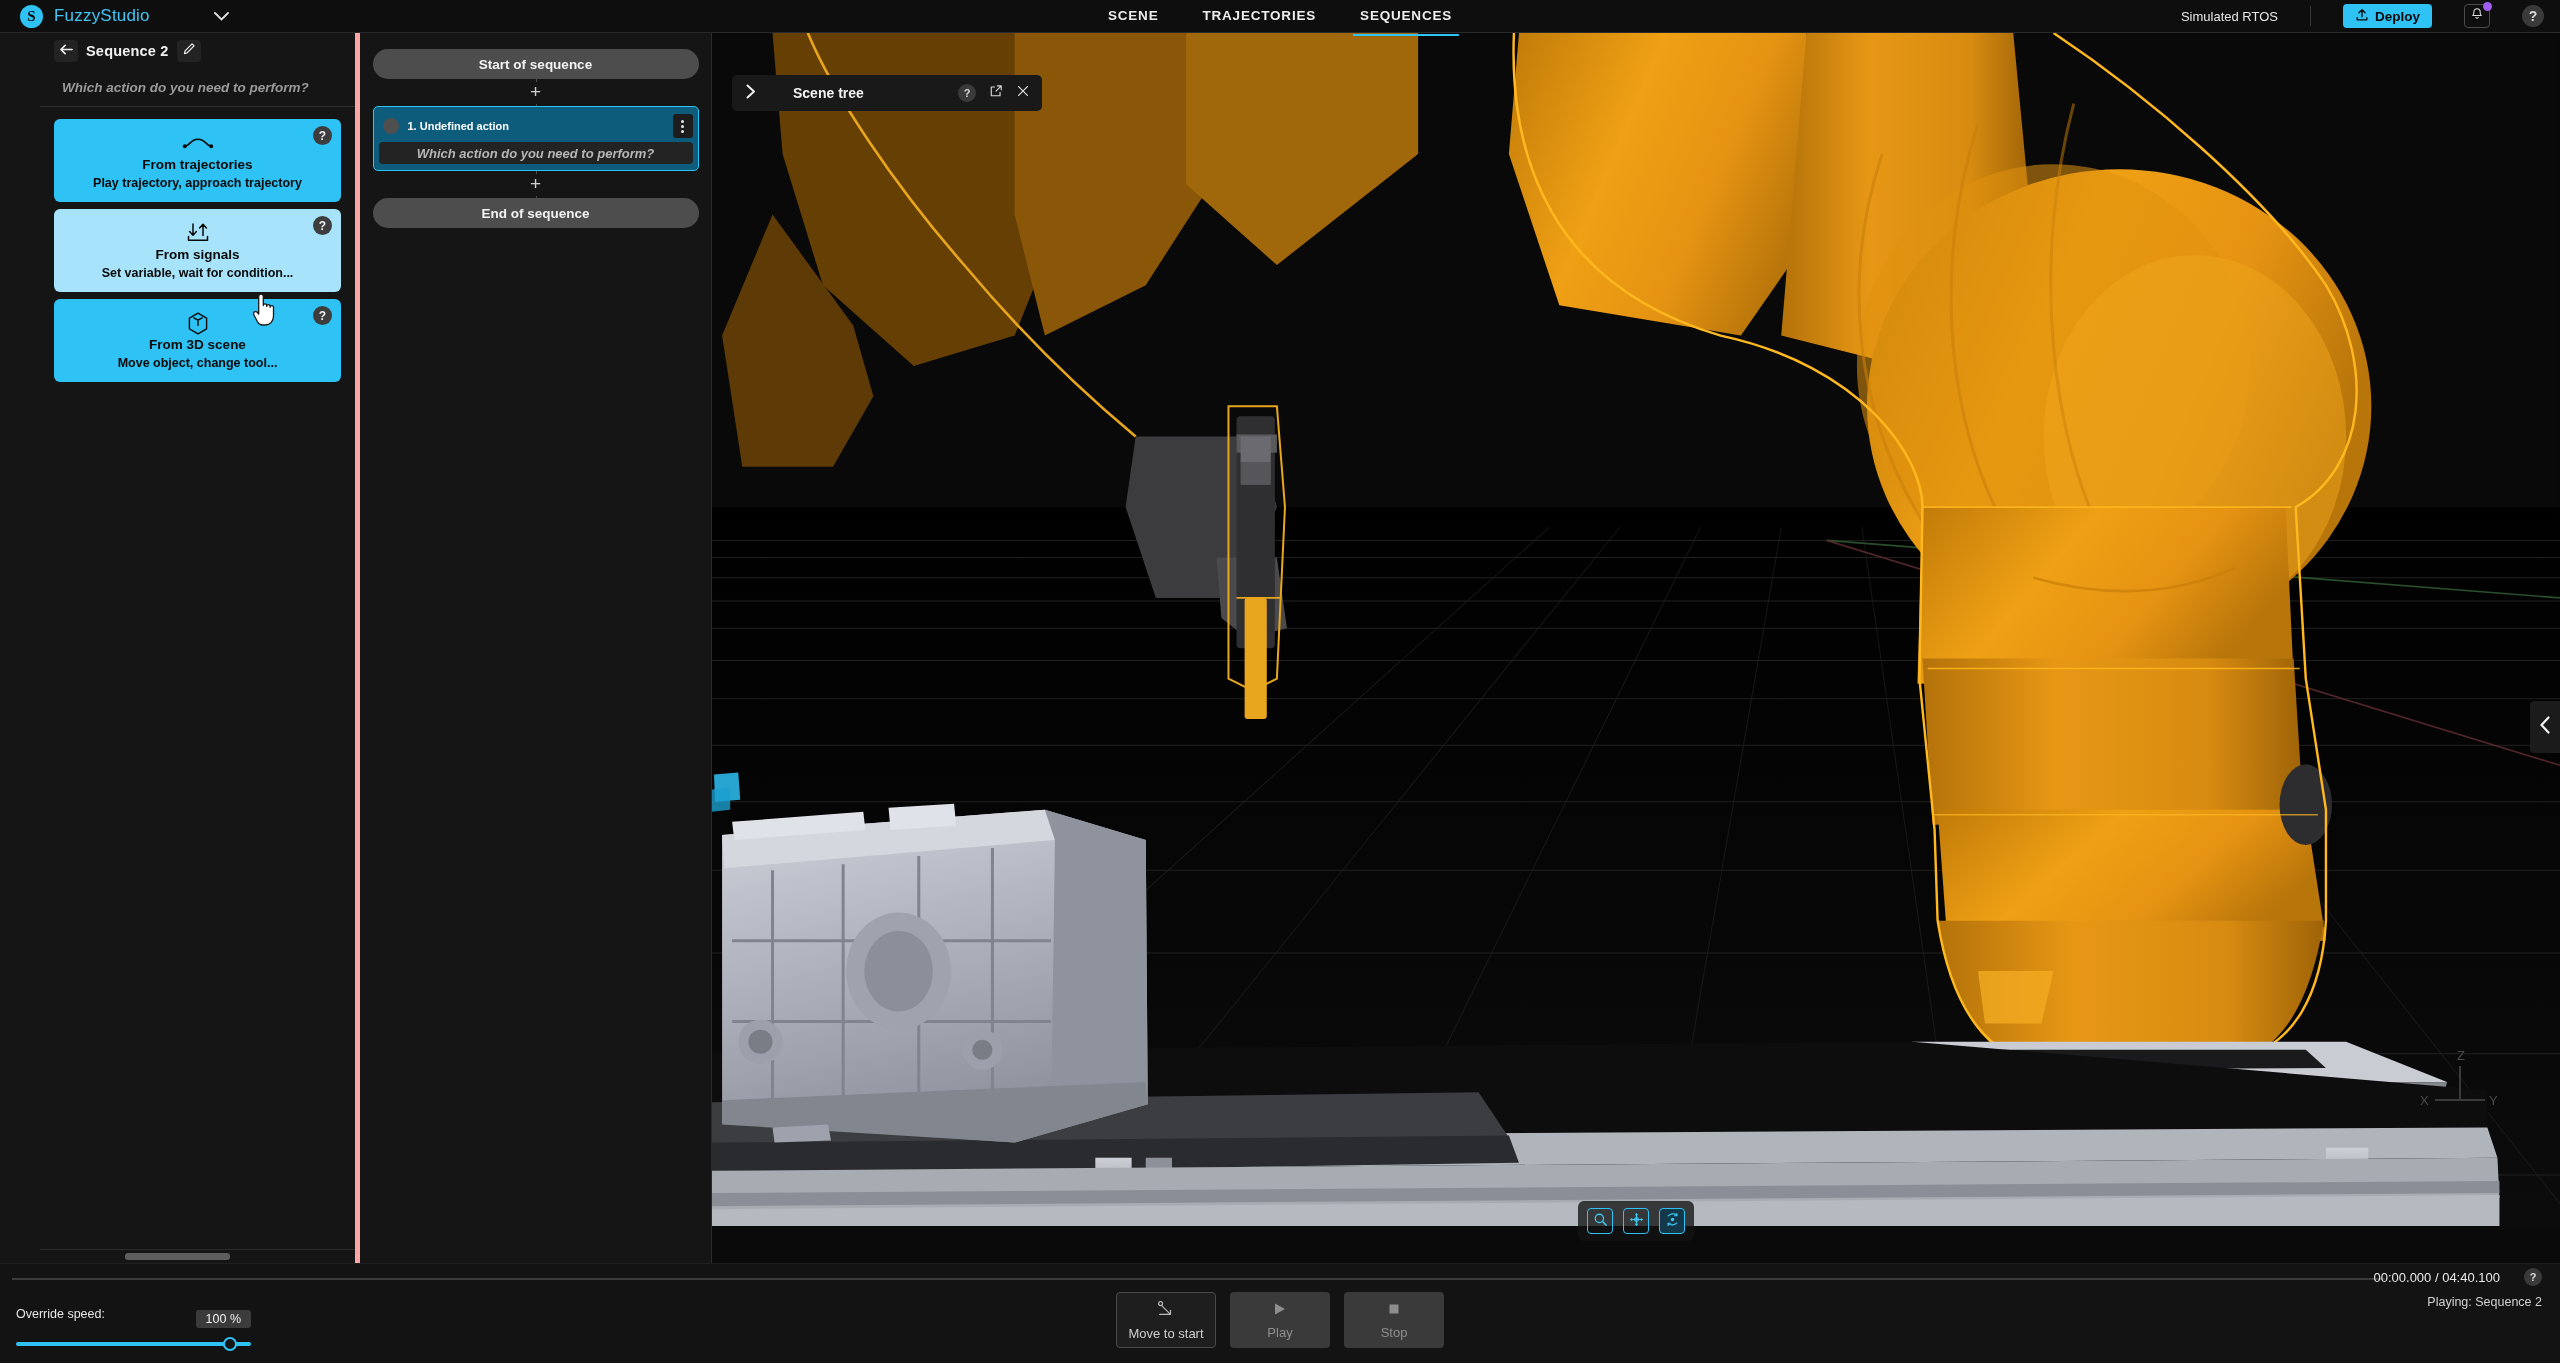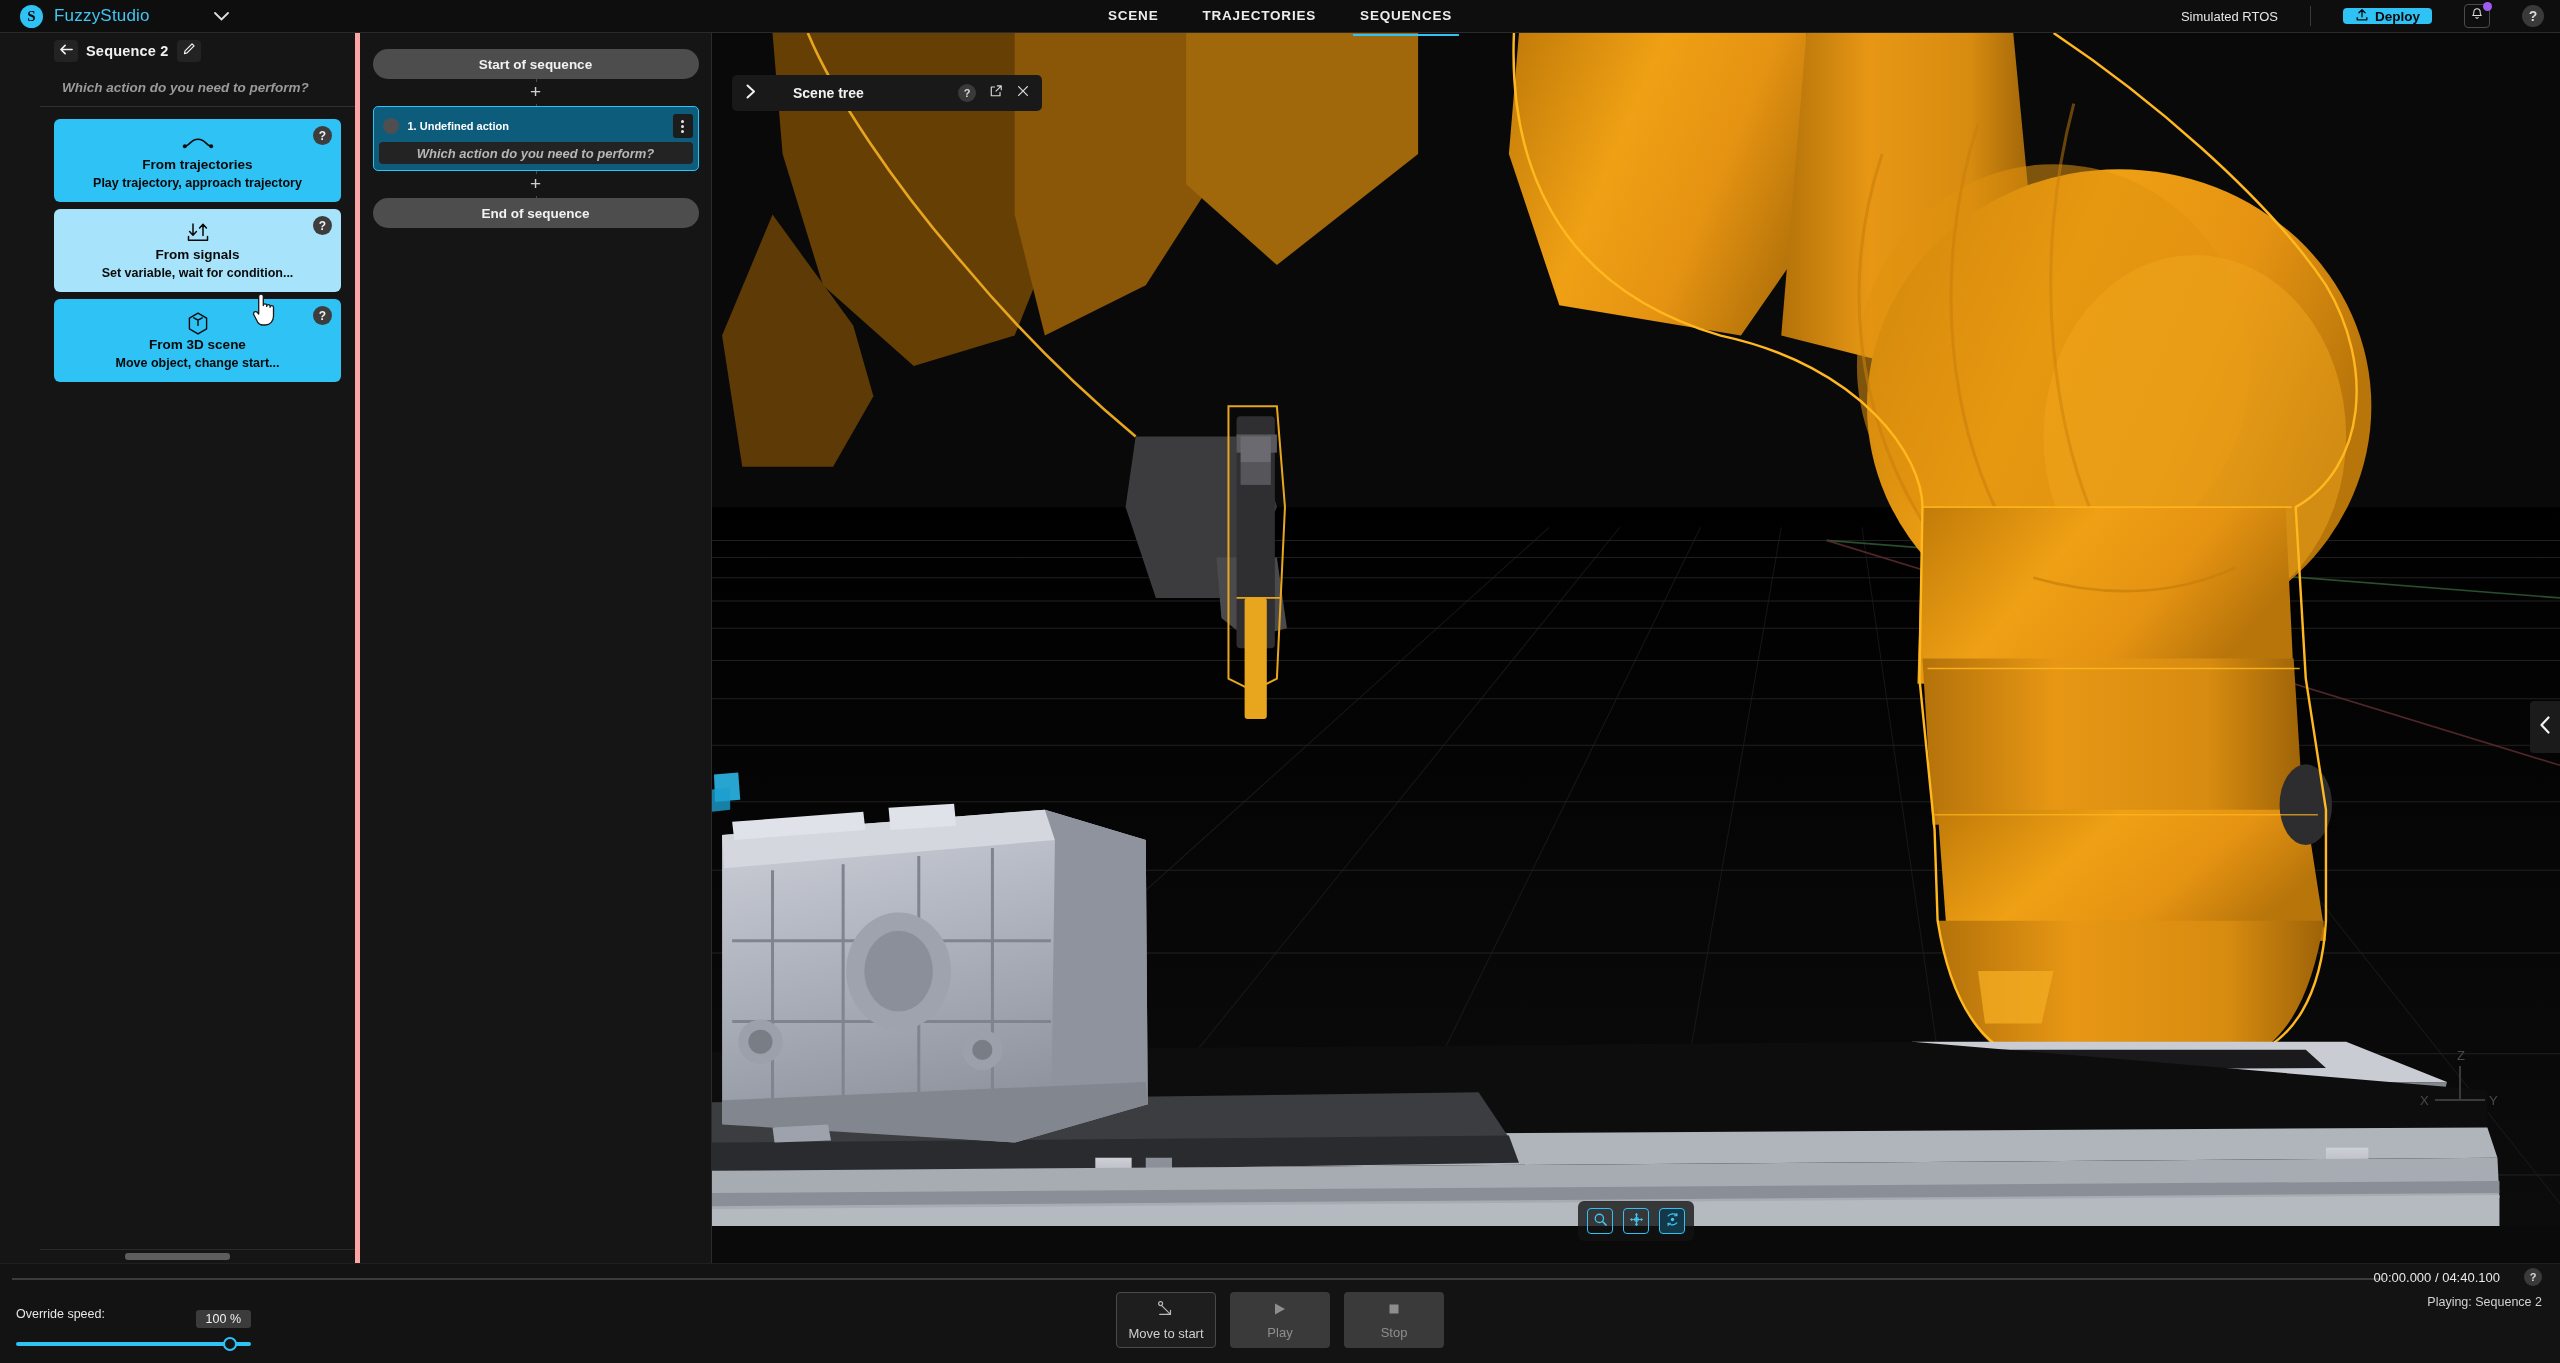--- a/index.html
+++ b/index.html
@@ -38,21 +38,21 @@
   .tab.active::after {
     content:""; position: absolute; left: -5px; right: -5px; bottom: -5px; height: 2px; background: #2ec2f5;
   }
 
   .top-right { margin-left: auto; display: flex; align-items: center; gap: 32px; padding-right: 16px; }
   .sim-label { font-size: 13px; color: #e6e6e6; }
   .vdiv { width: 1px; height: 20px; background: #3a3a3a; }
   .deploy-btn {
     background: #2ec2f5; color: #0a0a0a; border-radius: 4px;
     font-size: 13.5px; font-weight: 700;
-    height: 16px; padding: 0 12px;
+    height: 24px; padding: 0 12px;
     display: flex; align-items: center; gap: 6px;
   }
   .bell-btn {
     position: relative; width: 26px; height: 24px; border: 1px solid #4a4a4a; border-radius: 4px;
     display: flex; align-items: center; justify-content: center;
   }
   .bell-dot { position: absolute; top: -3px; right: -3px; width: 9px; height: 9px; border-radius: 50%; background: #a05cf0; }
   .help-circle {
     width: 22px; height: 22px; border-radius: 50%; background: #3a3a3a; color: #d9d9d9;
     display: flex; align-items: center; justify-content: center; font-size: 14px; font-weight: 700;
@@ -296,21 +296,21 @@
 
         <div class="card">
           <div class="card-help">?</div>
           <div class="card-icon">
             <svg width="22" height="23" viewBox="0 0 22 23">
               <path d="M11 1.2l8.6 5v10.6l-8.6 5-8.6-5V6.2z" stroke="#0a0a0a" stroke-width="1.4" fill="none" stroke-linejoin="round"></path>
               <path d="M11 8.2l4.2-2.4M11 8.2L6.8 5.8M11 8.2v5.2" stroke="#0a0a0a" stroke-width="1.4" fill="none" stroke-linecap="round"></path>
             </svg>
           </div>
           <div class="card-title">From 3D scene</div>
-          <div class="card-sub">Move object, change start...</div>
+          <div class="card-sub">Move object, change tool...</div>
         </div>
 
       </div>
 
       <div class="left-scroll">
         <div class="left-scroll-thumb"></div>
       </div>
     </div>
 
     <div class="flowpanel">

